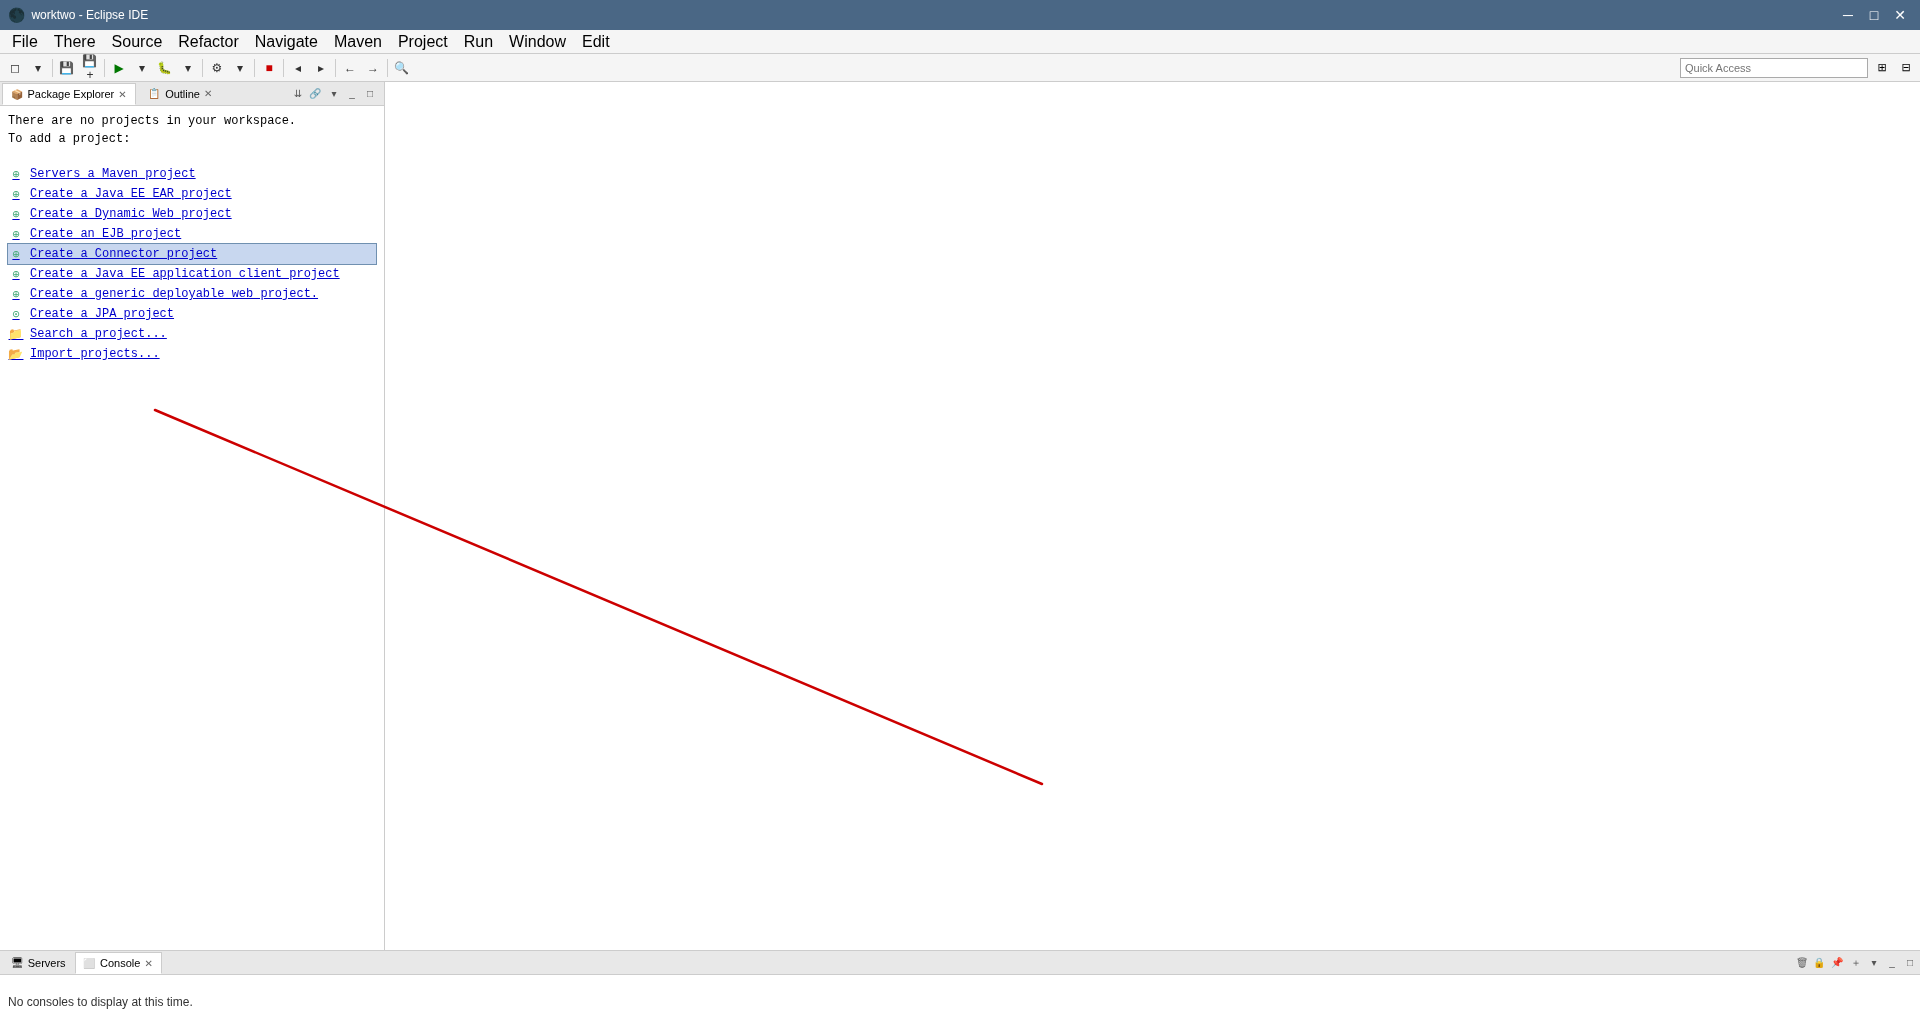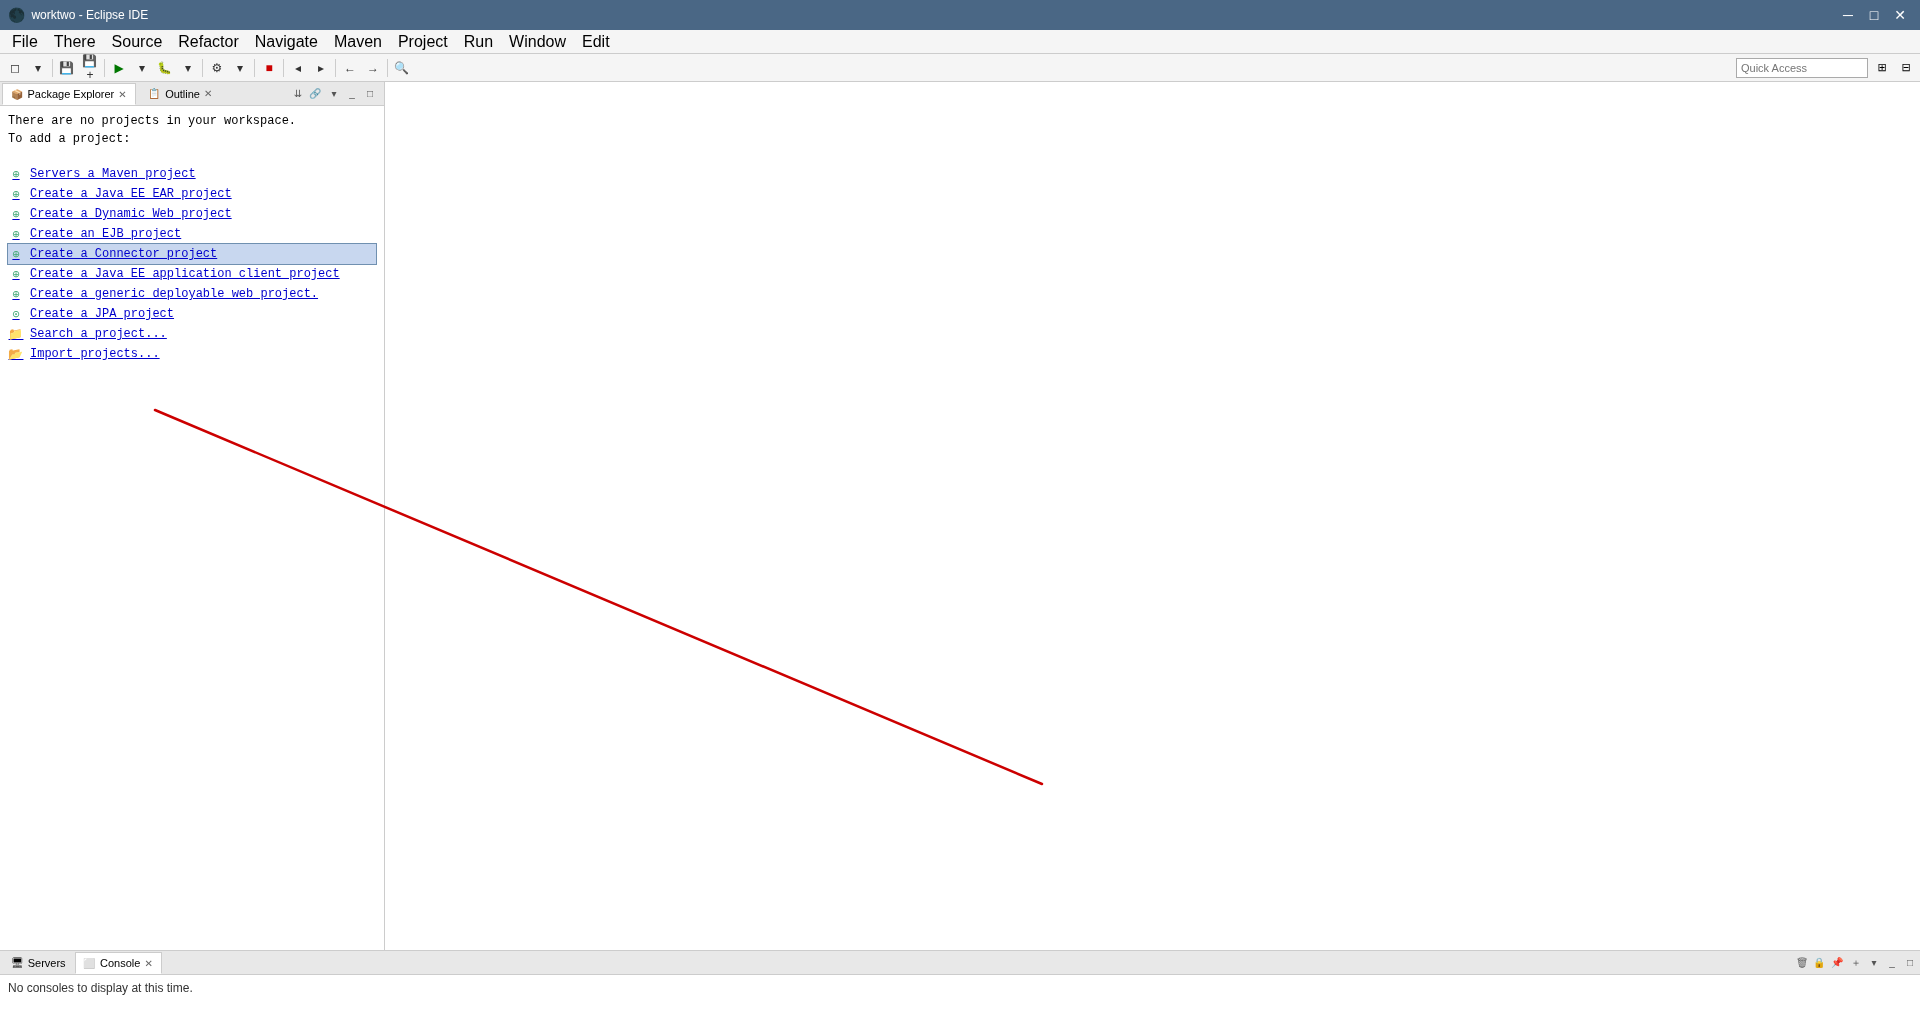--- a/index.html
+++ b/index.html
@@ -95,21 +95,21 @@
       height: 18px;
       background: #ccc;
       margin: 0 2px;
     }
     #quick-access-area {
       display: flex;
       align-items: center;
       gap: 4px;
     }
     #quick-access-input {
-      width: 132px;
+      width: 188px;
       height: 20px;
       border: 1px solid #aaa;
       padding: 0 4px;
       font-size: 11px;
       background: #fff;
       color: #666;
     }
     .toolbar-icon-btn {
       width: 20px;
       height: 20px;
@@ -243,21 +243,21 @@
     }
     #bottom-panel-tabs {
       display: flex;
       align-items: center;
       background: #e8e8e8;
       border-bottom: 1px solid #ccc;
       height: 24px;
       padding: 0 2px;
     }
     #bottom-panel-content {
-      padding: 6px 8px;
+      padding: 20px 8px;
       flex: 1;
       background: #fff;
       font-size: 12px;
       color: #333;
     }
     #bottom-panel-controls {
       margin-left: auto;
       display: flex;
       align-items: center;
       gap: 2px;

